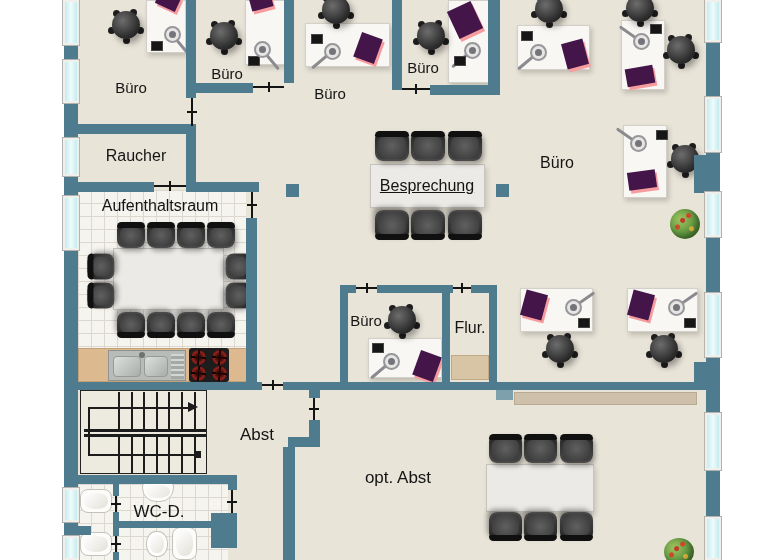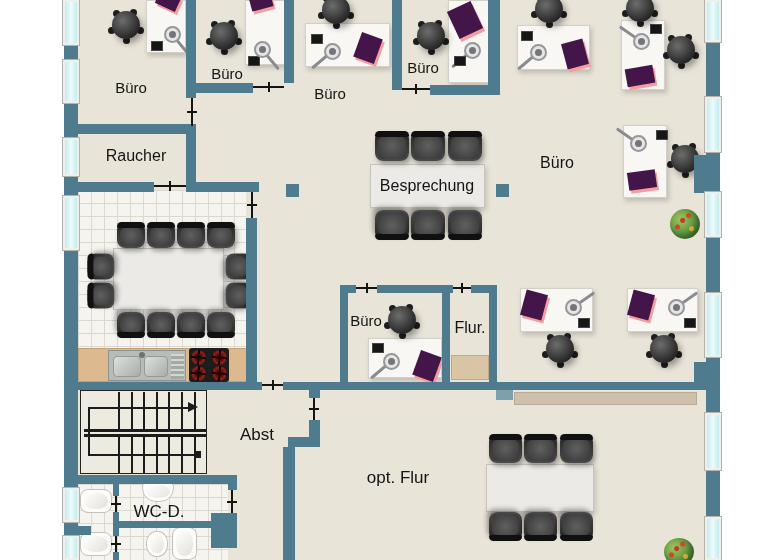--- a/index.html
+++ b/index.html
@@ -369,19 +369,20 @@
       <div class="abs door-tick" style="left: 111px; top: 543px; width: 10px; height: 2px;"></div>
       <div class="abs door-line" style="left: 231px; top: 490px; width: 2px; height: 23px;"></div>
       <div class="abs door-tick" style="left: 227px; top: 500.5px; width: 10px; height: 2px;"></div>
     </div>
   <span class="room-label" style="left: 131px; top: 87px; font-size: 15px;">Büro</span>
   <span class="room-label" style="left: 227px; top: 73px; font-size: 15px;">Büro</span>
   <span class="room-label" style="left: 330px; top: 93px; font-size: 15px;">Büro</span>
   <span class="room-label" style="left: 423px; top: 67px; font-size: 15px;">Büro</span>
   <span class="room-label" style="left: 557px; top: 163px; font-size: 16px;">Büro</span>
   <span class="room-label" style="left: 136px; top: 156px; font-size: 16px;">Raucher</span>
-  <span class="room-label" style="left: 427px; top: 186px; font-size: 16px;">Besprechung</span>
+  <span class="room-label" style="left: 160px; top: 206px; font-size: 16px;">Aufenthaltsraum</span>
+  <span class="room-label" style="left: 427px; top: 186px; font-size: 16px; text-decoration: underline;">Besprechung</span>
   <span class="room-label" style="left: 366px; top: 320px; font-size: 15px;">Büro</span>
   <span class="room-label" style="left: 470px; top: 328px; font-size: 16px;">Flur.</span>
   <span class="room-label" style="left: 257px; top: 435px; font-size: 17px;">Abst</span>
-  <span class="room-label" style="left: 398px; top: 478px; font-size: 17px;">opt. Flur</span>
+  <span class="room-label" style="left: 398px; top: 478px; font-size: 17px;">opt. Abst</span>
   <span class="room-label" style="left: 159px; top: 512px; font-size: 17px;">WC-D.</span>
 </div>
 
 </body></html>

